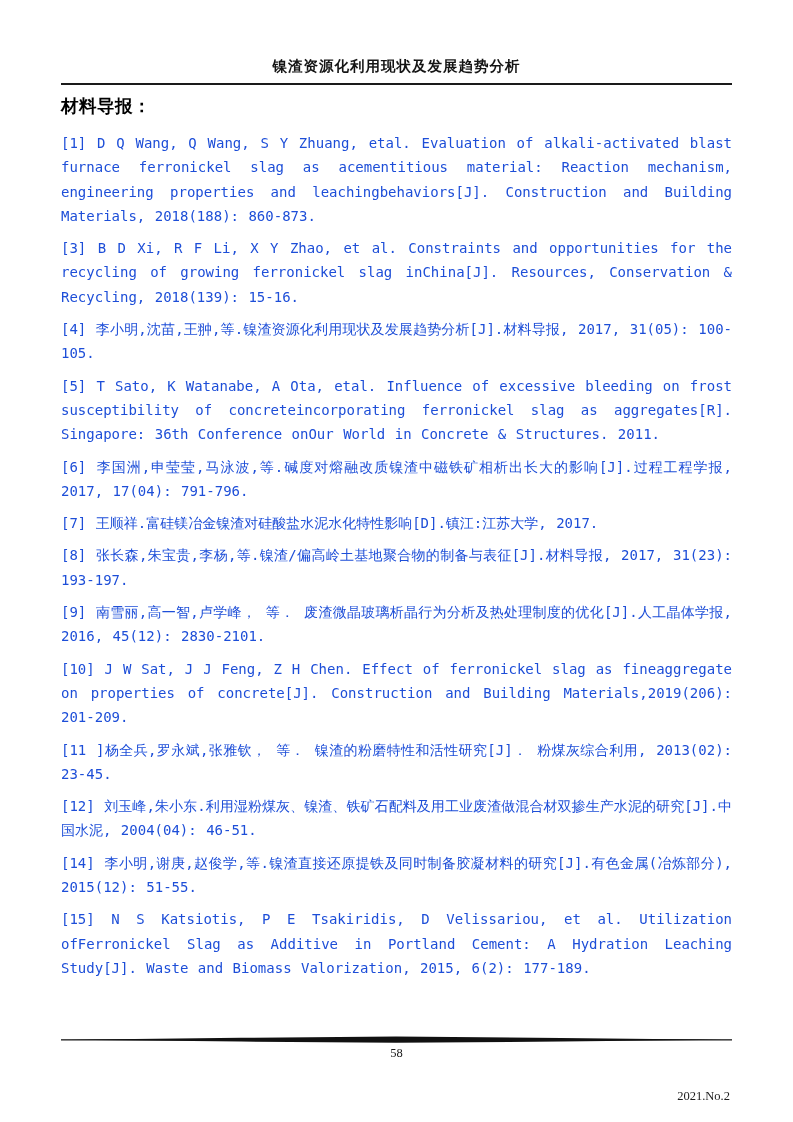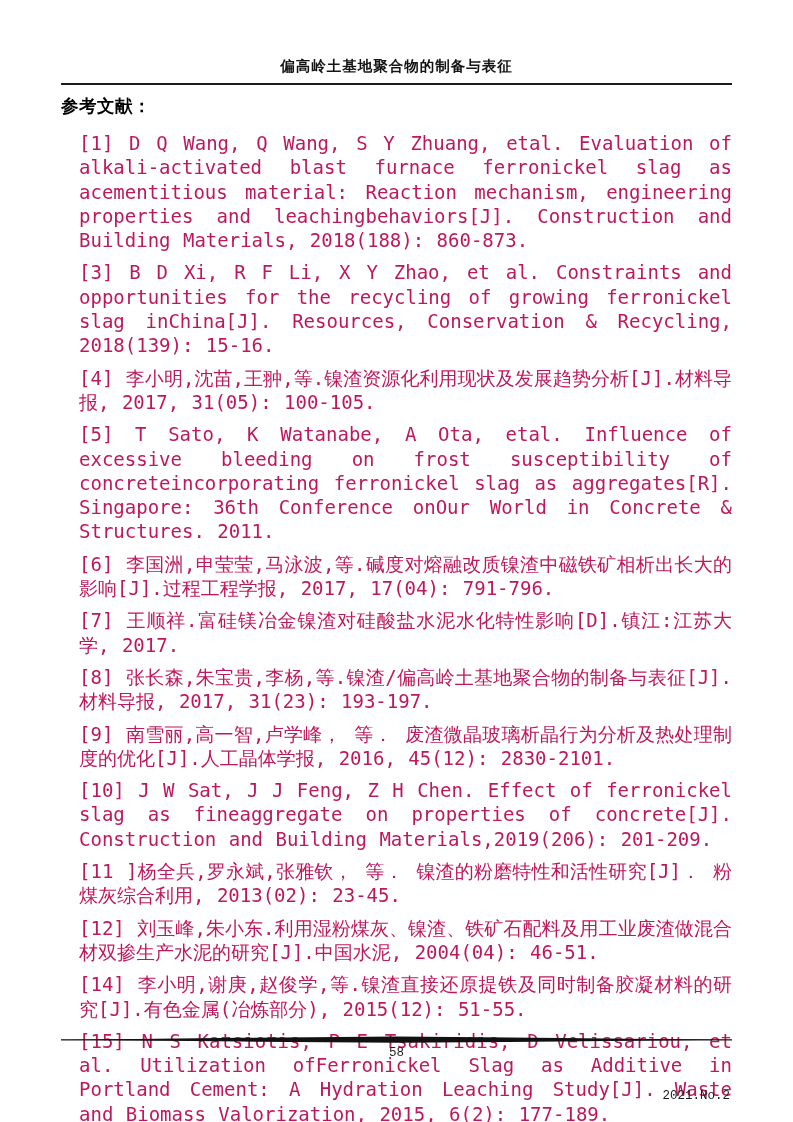--- a/index.html
+++ b/index.html
@@ -30,61 +30,60 @@
   }
   .section-heading {
     margin-top: 9px;
     font-size: 17.5px;
     font-weight: bold;
     color: #000;
     letter-spacing: 0.5px;
   }
   .references { margin-top: 13px; }
   .references p {
-    font-size: 19px;
+    font-size: 14px;
     line-height: 24.3px;
     text-align: justify;
     margin-bottom: 8px;
     word-spacing: 1px;
-    color: #be185d;
-    margin-left: 18px;
+    color: #1d4ed8;
   }
   .doc-footer {
     position: absolute;
     left: 61px; right: 61px;
     top: 1036px;
   }
   .footer-rule-svg { display: block; width: 100%; height: 8px; }
   .footer-meta {
     position: relative;
     margin-top: 2px;
     height: 18px;
     font-size: 12.5px;
     color: #1c1c1c;
-    font-family: Liberation Mono, monospace;
+    font-family: Liberation Serif, serif;
   }
   .footer-meta .page-num {
     position: absolute; left: 0; right: 0;
     text-align: center;
   }
   .footer-meta .issue {
     position: absolute; right: 2px; top: 0; margin-top: 43px;
   }
 </style>
 </head>
 <body>
 
 <div class="page">
 
   <div class="doc-header">
-    <div class="title">偏高岭土基地聚合物的制备与表征</div>
+    <div class="title">镍渣资源化利用现状及发展趋势分析</div>
     <div class="header-rule"></div>
   </div>
 
-  <div class="section-heading">参考文献：</div>
+  <div class="section-heading">材料导报：</div>
 
   <div class="references">
     <p>[1] D Q Wang, Q Wang, S Y Zhuang, etal. Evaluation of alkali-activated blast furnace ferronickel slag as acementitious material: Reaction mechanism, engineering properties and leachingbehaviors[J]. Construction and Building Materials, 2018(188): 860-873.</p>
     <p>[3] B D Xi, R F Li, X Y Zhao, et al. Constraints and opportunities for the recycling of growing ferronickel slag inChina[J]. Resources, Conservation &amp; Recycling, 2018(139): 15-16.</p>
     <p>[4] 李小明,沈苗,王翀,等.镍渣资源化利用现状及发展趋势分析[J].材料导报, 2017, 31(05): 100-105.</p>
     <p>[5] T Sato, K Watanabe, A Ota, etal. Influence of excessive bleeding on frost susceptibility of concreteincorporating ferronickel slag as aggregates[R]. Singapore: 36th Conference onOur World in Concrete &amp; Structures. 2011.</p>
     <p>[6] 李国洲,申莹莹,马泳波,等.碱度对熔融改质镍渣中磁铁矿相析出长大的影响[J].过程工程学报, 2017, 17(04): 791-796.</p>
     <p>[7] 王顺祥.富硅镁冶金镍渣对硅酸盐水泥水化特性影响[D].镇江:江苏大学, 2017.</p>
     <p>[8] 张长森,朱宝贵,李杨,等.镍渣/偏高岭土基地聚合物的制备与表征[J].材料导报, 2017, 31(23): 193-197.</p>
     <p>[9] 南雪丽,高一智,卢学峰， 等． 废渣微晶玻璃析晶行为分析及热处理制度的优化[J].人工晶体学报, 2016, 45(12): 2830-2101.</p>

